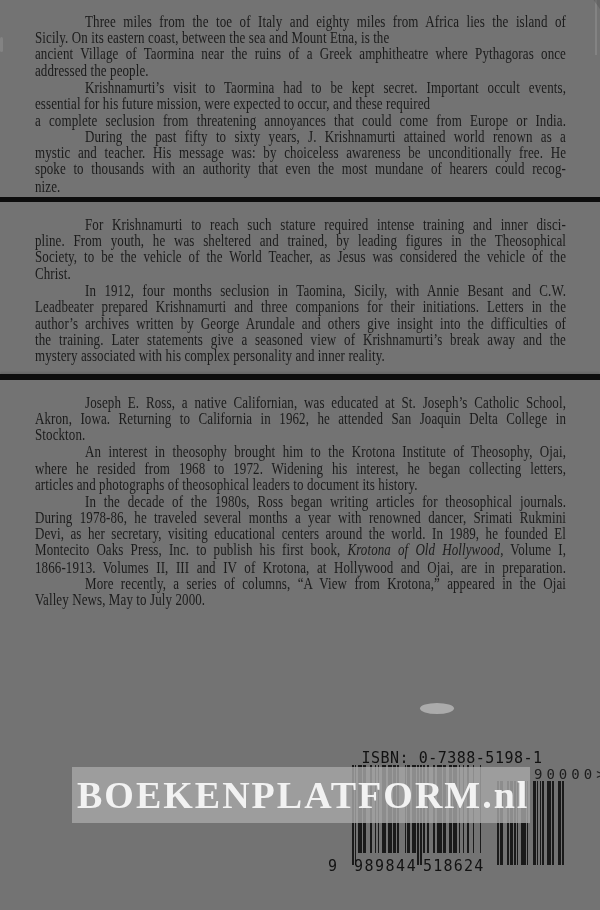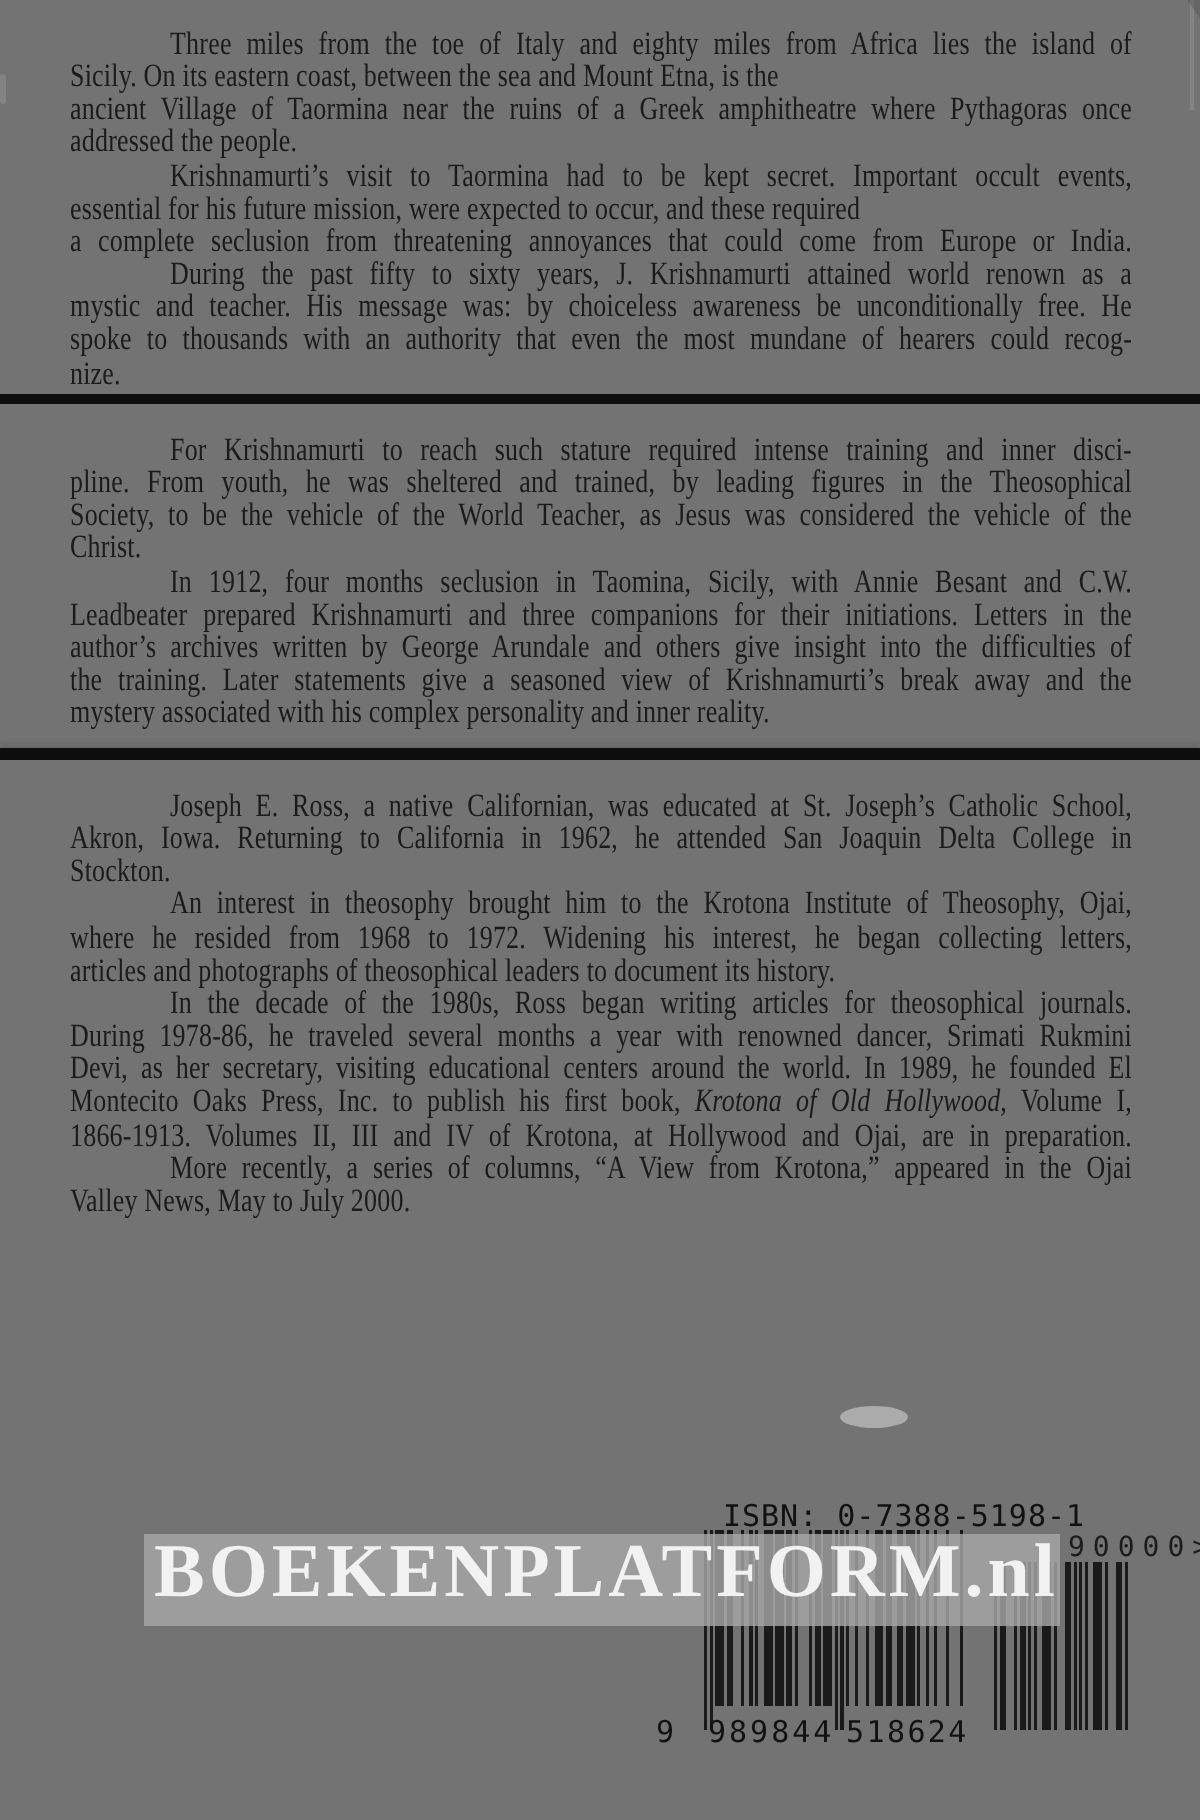--- a/index.html
+++ b/index.html
@@ -39,22 +39,22 @@
   }
   .digit{
     position:absolute;top:857px;font-family:"DejaVu Sans Mono",monospace;
     font-size:15px;color:#121212;z-index:2;white-space:nowrap;
   }
   #d0{left:328px;}
   #d1{left:354px;letter-spacing:1.5px;}
   #d2{left:423px;letter-spacing:1.2px;}
   
   .watermark{
-    position:absolute;left:72px;top:767px;width:458px;height:46px;
-    display:flex;z-index:5;
+    position:absolute;left:72px;top:767px;width:458px;height:56px;
+    display:flex;align-items:center;z-index:5;
   }
   .watermark span{
     font-family:"Liberation Serif",serif;font-weight:bold;
     font-size:38px;letter-spacing:2px;line-height:1;
     padding-left:5px;white-space:nowrap;
   }
   
   .edge-r{position:absolute;right:3px;top:0;width:2px;height:55px;background:#8f8f8f;opacity:.55;}
   .corner-tr{position:absolute;right:0;top:0;width:8px;height:9px;background:#555;opacity:.45;
     clip-path:polygon(100% 0,20% 0,100% 100%);}

